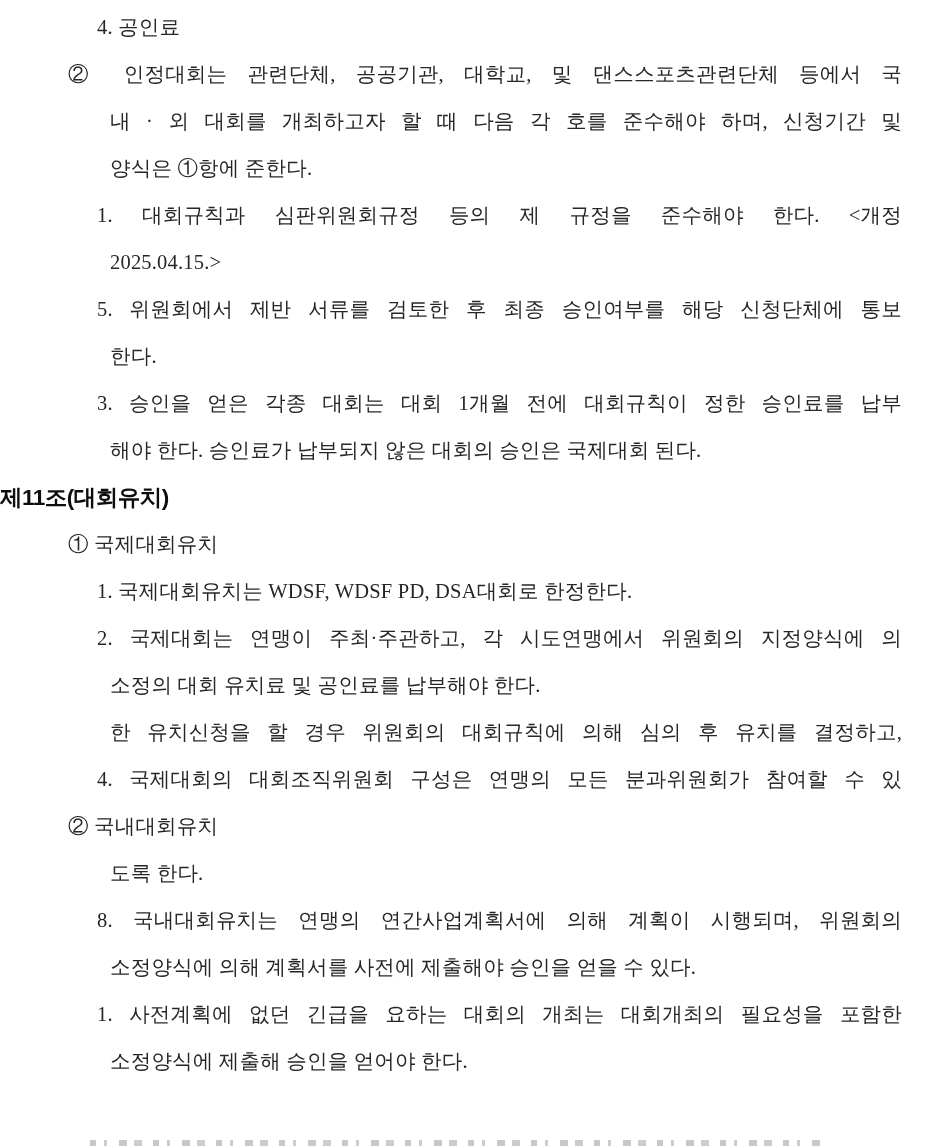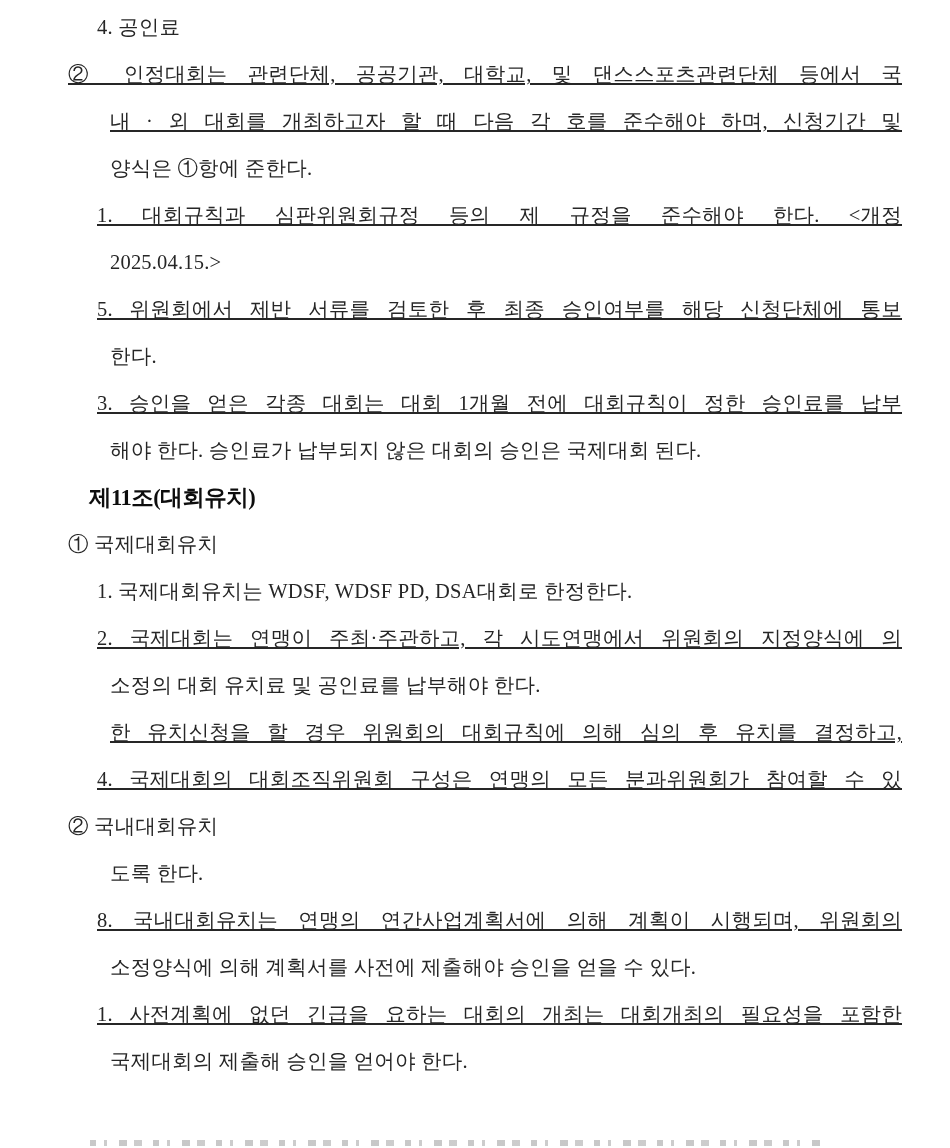--- a/index.html
+++ b/index.html
@@ -24,34 +24,32 @@
     font-family: "Liberation Serif", "DejaVu Serif", serif;
     font-size: 20.5px;
     letter-spacing: 0.2px;
     color: #262626;
     white-space: nowrap;
   }
   .num  { padding-left: 97px; }
   .circ { padding-left: 68px; }
   .cont { padding-left: 110px; }
   .head {
-    padding-left: 89px;
-    font-family: Liberation Serif, serif;
+    font-family: Liberation Sans, sans-serif;
     font-weight: 700;
     font-size: 22.5px;
     letter-spacing: -0.5px;
     color: #0d0d0d;
   }
   .just {
     padding-right: 48px;
     white-space: normal;
     text-align: justify;
     text-align-last: justify;
     overflow: hidden;
-    text-decoration: underline;
   }
   
   .clip-line {
     position: absolute;
     left: 90px;
     top: 1140px;
     width: 736px;
     height: 6px;
     opacity: 0.38;
     background:
@@ -81,16 +79,16 @@
   <div class="line num">1. 국제대회유치는 WDSF, WDSF PD, DSA대회로 한정한다.</div>
   <div class="line num just">2. 국제대회는 연맹이 주최·주관하고, 각 시도연맹에서 위원회의 지정양식에 의</div>
   <div class="line cont">소정의 대회 유치료 및 공인료를 납부해야 한다.</div>
   <div class="line cont just">한 유치신청을 할 경우 위원회의 대회규칙에 의해 심의 후 유치를 결정하고,</div>
   <div class="line num just">4. 국제대회의 대회조직위원회 구성은 연맹의 모든 분과위원회가 참여할 수 있</div>
   <div class="line circ">② 국내대회유치</div>
   <div class="line cont">도록 한다.</div>
   <div class="line num just">8. 국내대회유치는 연맹의 연간사업계획서에 의해 계획이 시행되며, 위원회의</div>
   <div class="line cont">소정양식에 의해 계획서를 사전에 제출해야 승인을 얻을 수 있다.</div>
   <div class="line num just">1. 사전계획에 없던 긴급을 요하는 대회의 개최는 대회개최의 필요성을 포함한</div>
-  <div class="line cont">국제대회의 제출해 승인을 얻어야 한다.</div>
+  <div class="line cont">소정양식에 제출해 승인을 얻어야 한다.</div>
 </div>
 
 <div class="clip-line"></div>
 
 </body></html>

